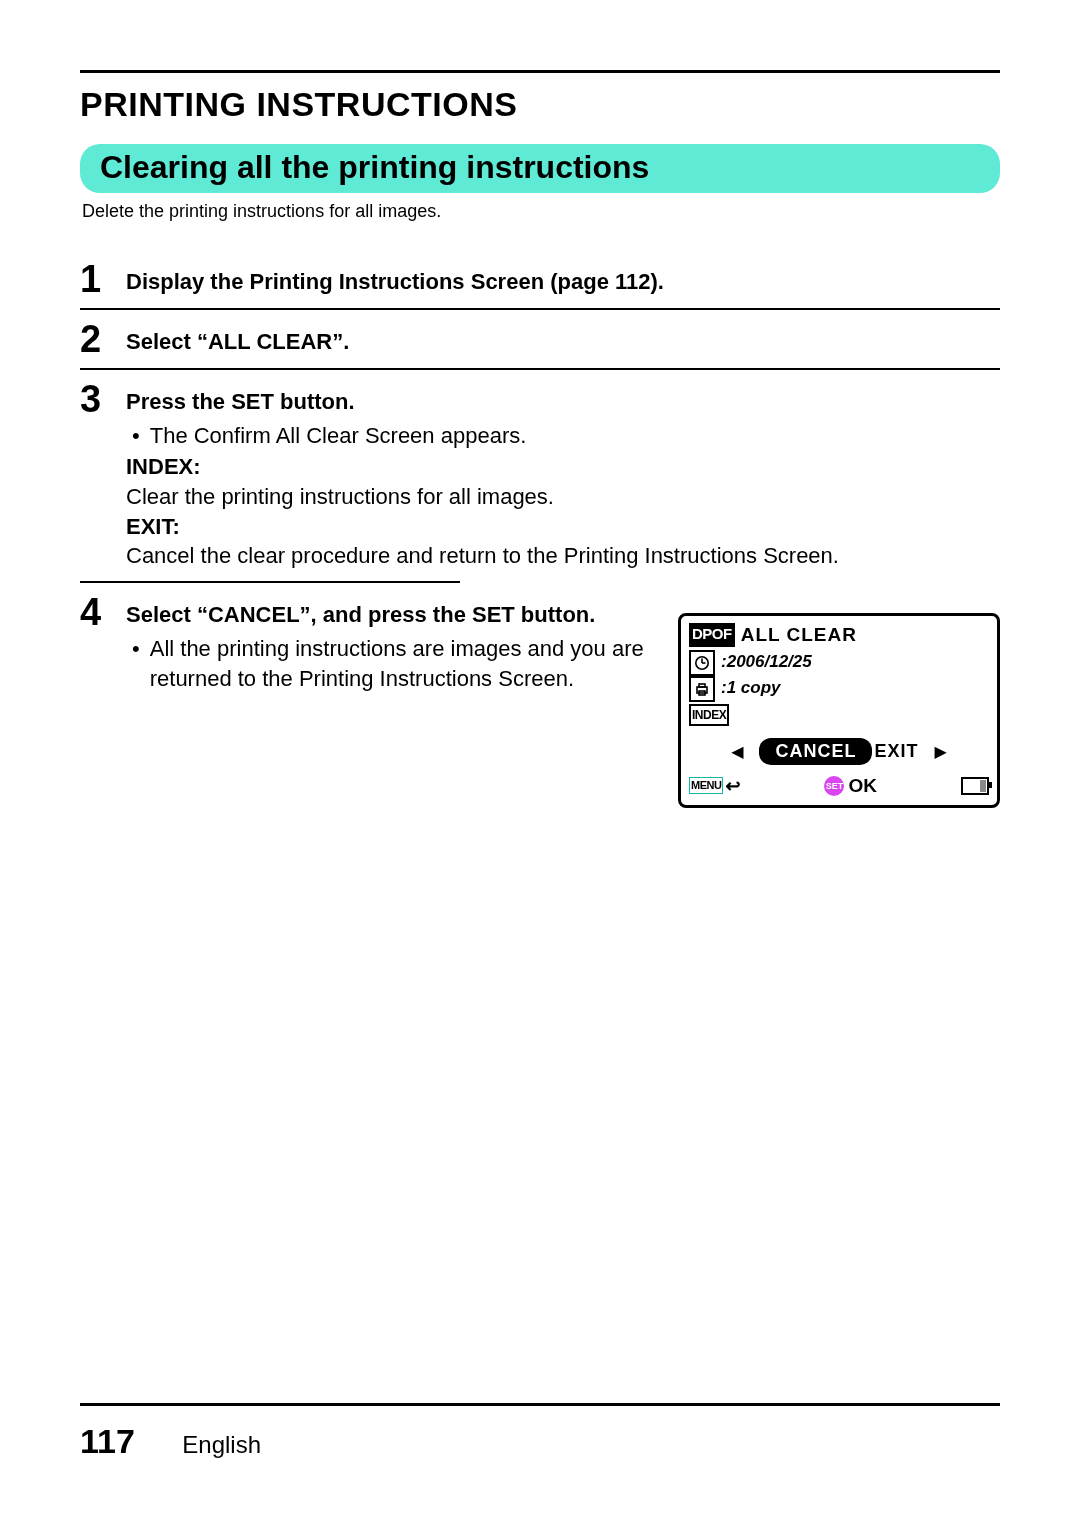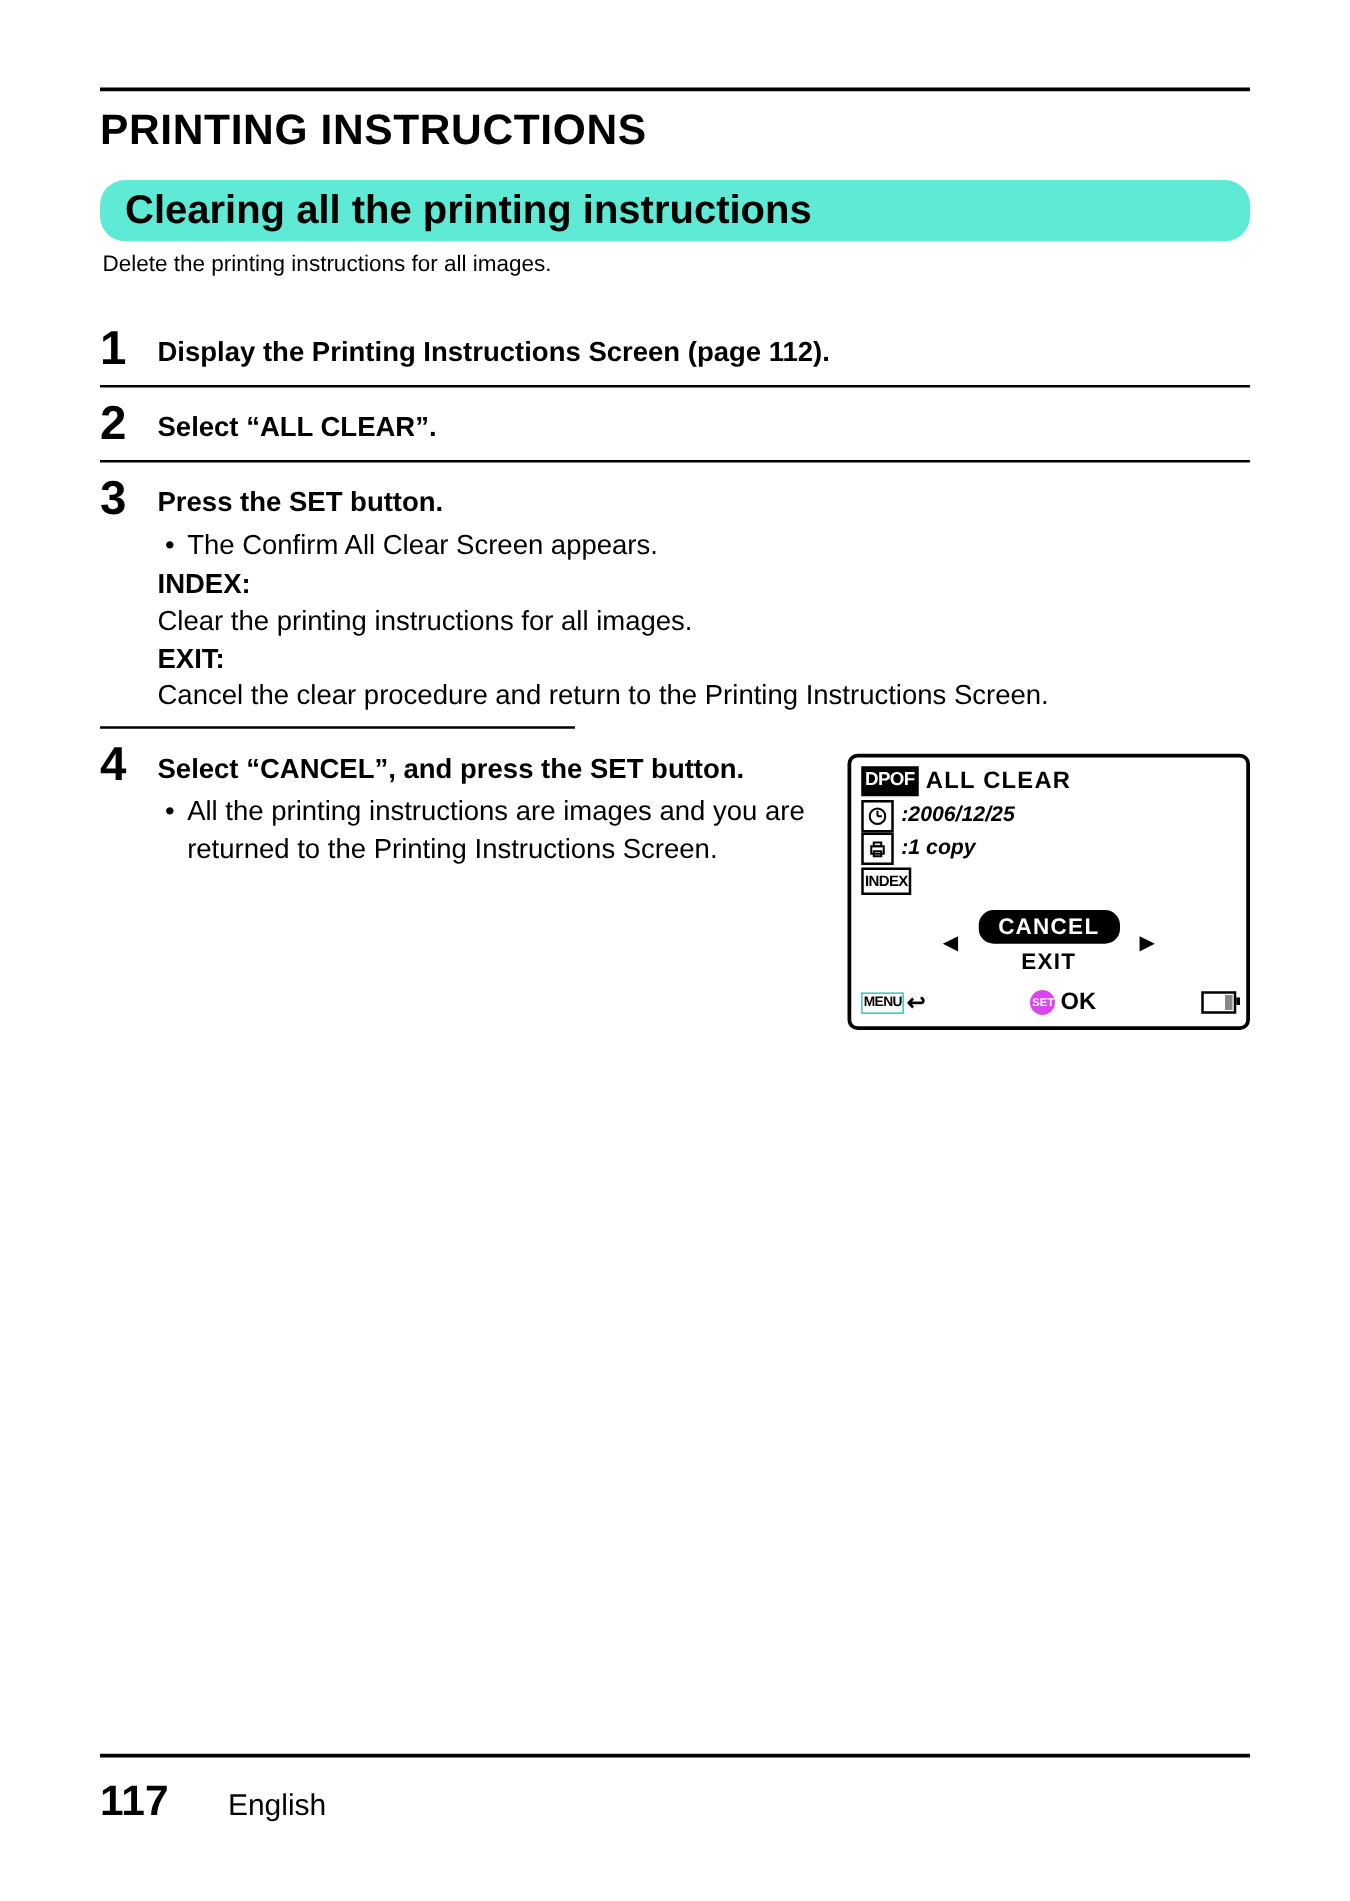--- a/index.html
+++ b/index.html
@@ -97,21 +97,21 @@
   }
   
   .lcd {
     width: 300px;
     border: 3px solid #000;
     border-radius: 8px;
     background: #fff;
     font-family: Arial, sans-serif;
     color: #000;
     padding: 6px 8px 6px 8px;
-    margin-top: 10px;
+    margin-top: 20px;
   }
   .lcd-row {
     display: flex;
     align-items: center;
     gap: 6px;
     min-height: 26px;
   }
   .lcd-title-row {
     display: flex;
     align-items: center;
@@ -159,21 +159,21 @@
   }
   .options {
     margin-top: 10px;
     display: flex;
     align-items: center;
     justify-content: center;
     gap: 10px;
   }
   .option-stack {
     display: flex;
-    flex-direction: column;
+    flex-direction: row;
     align-items: center;
     gap: 2px;
     text-align: center;
   }
   .opt-sel {
     background: #000;
     color: #fff;
     font-weight: 900;
     font-size: 18px;
     padding: 1px 16px 2px 16px;

